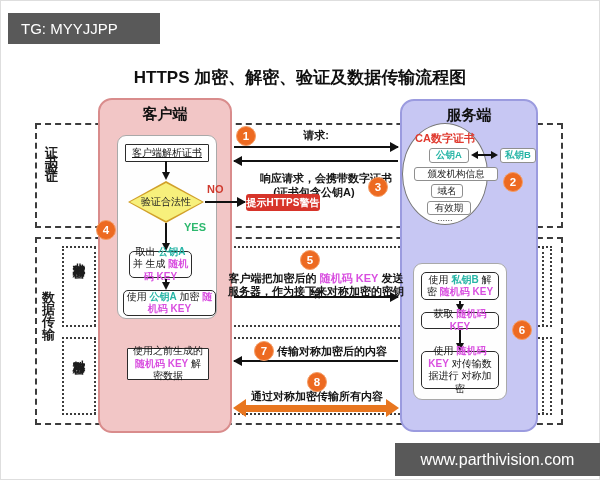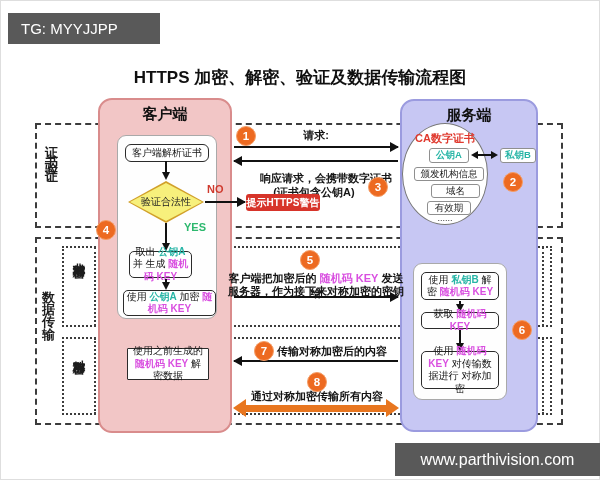--- a/index.html
+++ b/index.html
@@ -24,21 +24,21 @@
           color:#1d1d1d;z-index:2;}
   
   .panel{border-radius:14px;z-index:1;}
   .panel-title{font-size:15px;font-weight:bold;color:#111;text-align:center;padding-top:5px;}
   .client{left:98px;top:98px;width:134px;height:335px;background:#f2c6c6;border:2px solid #d98c8c;}
   .server{left:400px;top:99px;width:138px;height:333px;background:#c7c7f3;border:2px solid #9b9bdf;}
   .innerbox{background:#fefefe;border:1.5px solid #a9a9a9;border-radius:9px;z-index:2;}
   
   .node{background:#fff;border:1.5px solid #2b2b2b;border-radius:5px;font-size:10px;
         line-height:12.5px;color:#151515;padding:1px 2px;z-index:3;}
-  .node.sq{border-radius:6px;}
+  .node.sq{border-radius:1px;text-decoration:underline;}
   
   .diamond{left:128px;top:181px;width:76px;height:42px;z-index:3;}
   .d-out{position:absolute;inset:0;background:#d1a02a;clip-path:polygon(50% 0,100% 50%,50% 100%,0 50%);}
   .d-in{position:absolute;inset:2px;background:#f7f07c;clip-path:polygon(50% 0,100% 50%,50% 100%,0 50%);}
   .d-label{position:absolute;inset:0;display:flex;align-items:center;justify-content:center;font-size:10px;color:#222;}
   
   .arr-r{height:2px;background:#111;z-index:4;}
   .arr-r::after{content:'';position:absolute;right:-1px;top:-4px;border-left:9px solid #111;
                 border-top:5px solid transparent;border-bottom:5px solid transparent;}
   .arr-l{height:2px;background:#111;z-index:4;}
@@ -137,22 +137,22 @@
 
   <div class="abs panel server">
     <div class="panel-title">服务端</div>
   </div>
 
   <div class="abs ellipse"></div>
   <div class="abs cert-title">CA数字证书</div>
   <div class="abs cert-item center" style="left:429px;top:148px;width:40px;height:15px;">
       <span class="teal">公钥A</span>
     </div>
-  <div class="abs cert-item center" style="left:414px;top:167px;width:70px;height:14px;">颁发机构信息</div>
-  <div class="abs cert-item center" style="left:431px;top:184px;width:49px;height:14px;">域名</div>
+  <div class="abs cert-item center" style="left:414px;top:167px;width:84px;height:14px;">颁发机构信息</div>
+  <div class="abs cert-item center" style="left:431px;top:184px;width:32px;height:14px;">域名</div>
   <div class="abs cert-item center" style="left:427px;top:201px;width:44px;height:14px;">有效期</div>
   <div class="abs" style="left:402px;top:213px;width:86px;text-align:center;font-size:9px;color:#333;z-index:3;">......</div>
 
   <div class="abs cert-item center" style="left:500px;top:148px;width:36px;height:15px;">
       <span class="teal">私钥B</span>
     </div>
   <div class="abs dblarr">
       <div class="bar"></div>
     </div>
 

